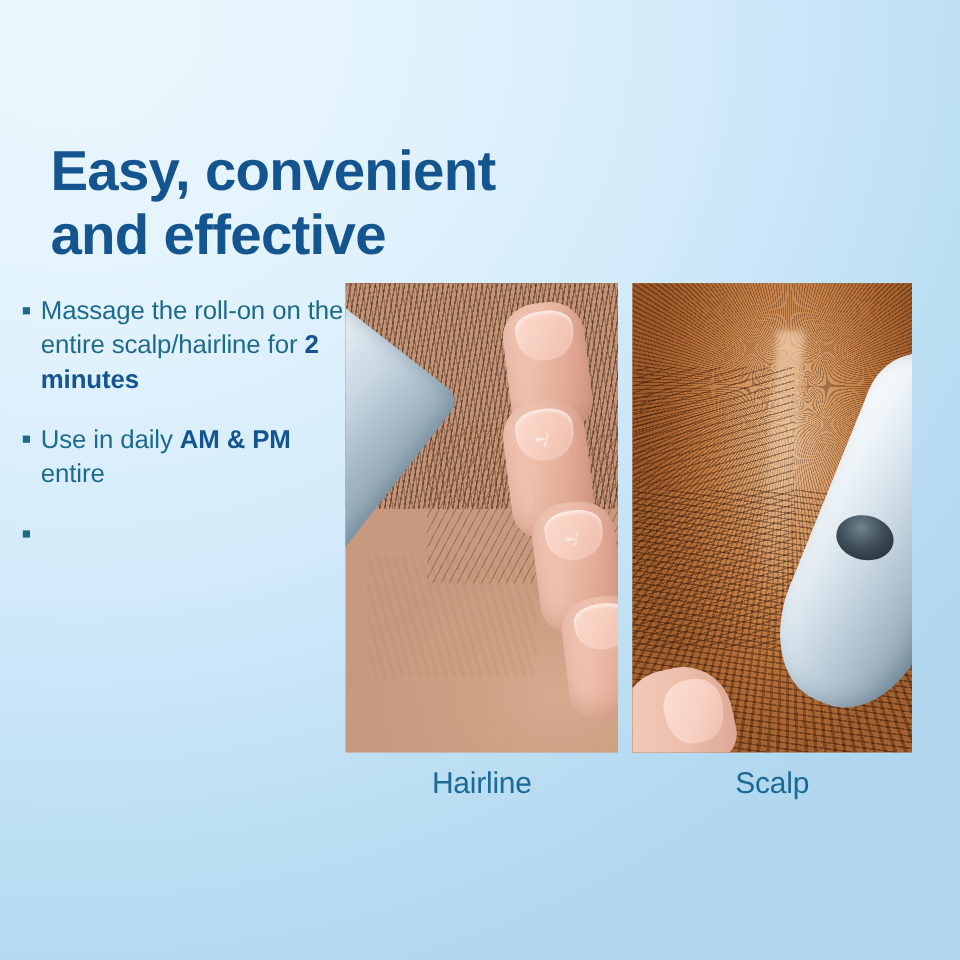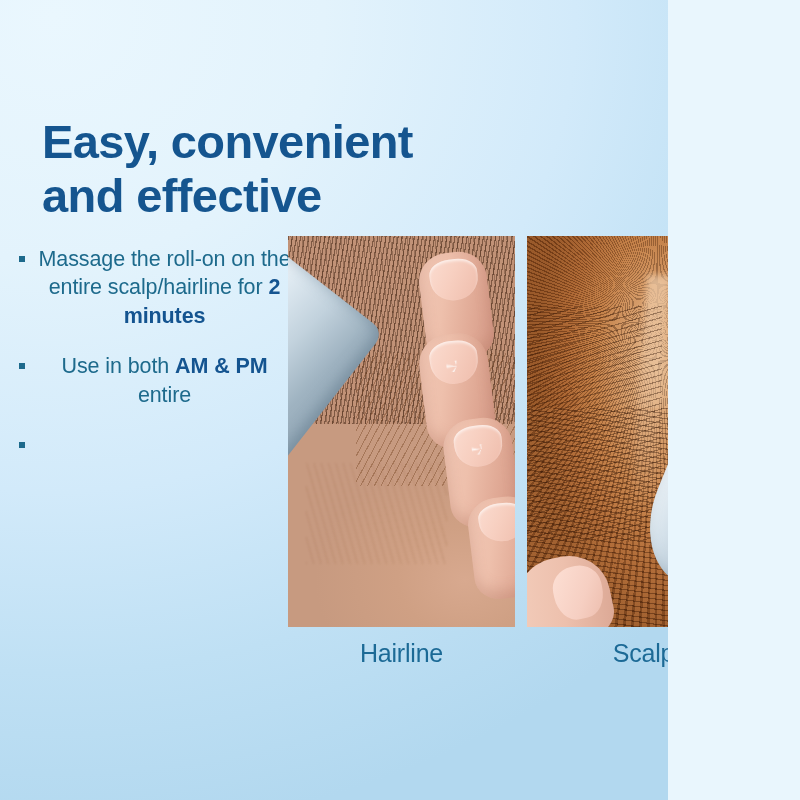--- a/index.html
+++ b/index.html
@@ -9,21 +9,21 @@
   body {
     width: 800px;
     height: 800px;
     overflow: hidden;
     font-family: "Liberation Sans", sans-serif;
     background: #e9f6fd;
   }
 
   #page {
     position: relative;
-    width: 668px;
+    width: 800px;
     height: 800px;
     background:
       radial-gradient(ellipse 900px 820px at 8% 2%, #eaf7fe 0%, #e3f3fc 30%, #d2eafa 58%, #bfe0f4 80%, #b2d8ef 100%);
     overflow: hidden;
   }
 
   
   .headline {
     position: absolute;
     left: 42px;
@@ -48,21 +48,20 @@
     list-style: none;
   }
   .bullet-item {
     position: relative;
     padding-left: 17px;
     margin-bottom: 22px;
     font-size: 21.5px;
     line-height: 1.32;
     color: #1d6a8c;
     letter-spacing: -0.1px;
-    text-align: center;
   }
   .bullet-item:last-child { margin-bottom: 0; }
   .bullet-marker {
     position: absolute;
     left: 2px;
     top: 11px;
     width: 6px;
     height: 6px;
     background: #1d6a8c;
   }
@@ -312,21 +311,21 @@
 
   <ul class="bullets">
 
     <li class="bullet-item">
       <span class="bullet-marker"></span>
       <span><span>Massage the roll-on on the entire scalp/hairline for </span><span class="em">2 minutes</span></span>
     </li>
 
     <li class="bullet-item">
       <span class="bullet-marker"></span>
-      <span><span>Use in both </span><span class="em">AM &amp; PM</span><span> entire</span></span>
+      <span><span>Use in daily </span><span class="em">AM &amp; PM</span><span> entire</span></span>
     </li>
 
     <li class="bullet-item">
       <span class="bullet-marker"></span>
     </li>
 
   </ul>
 
   <div class="panel" id="panel-hairline">
     <div class="hairline-scene">

